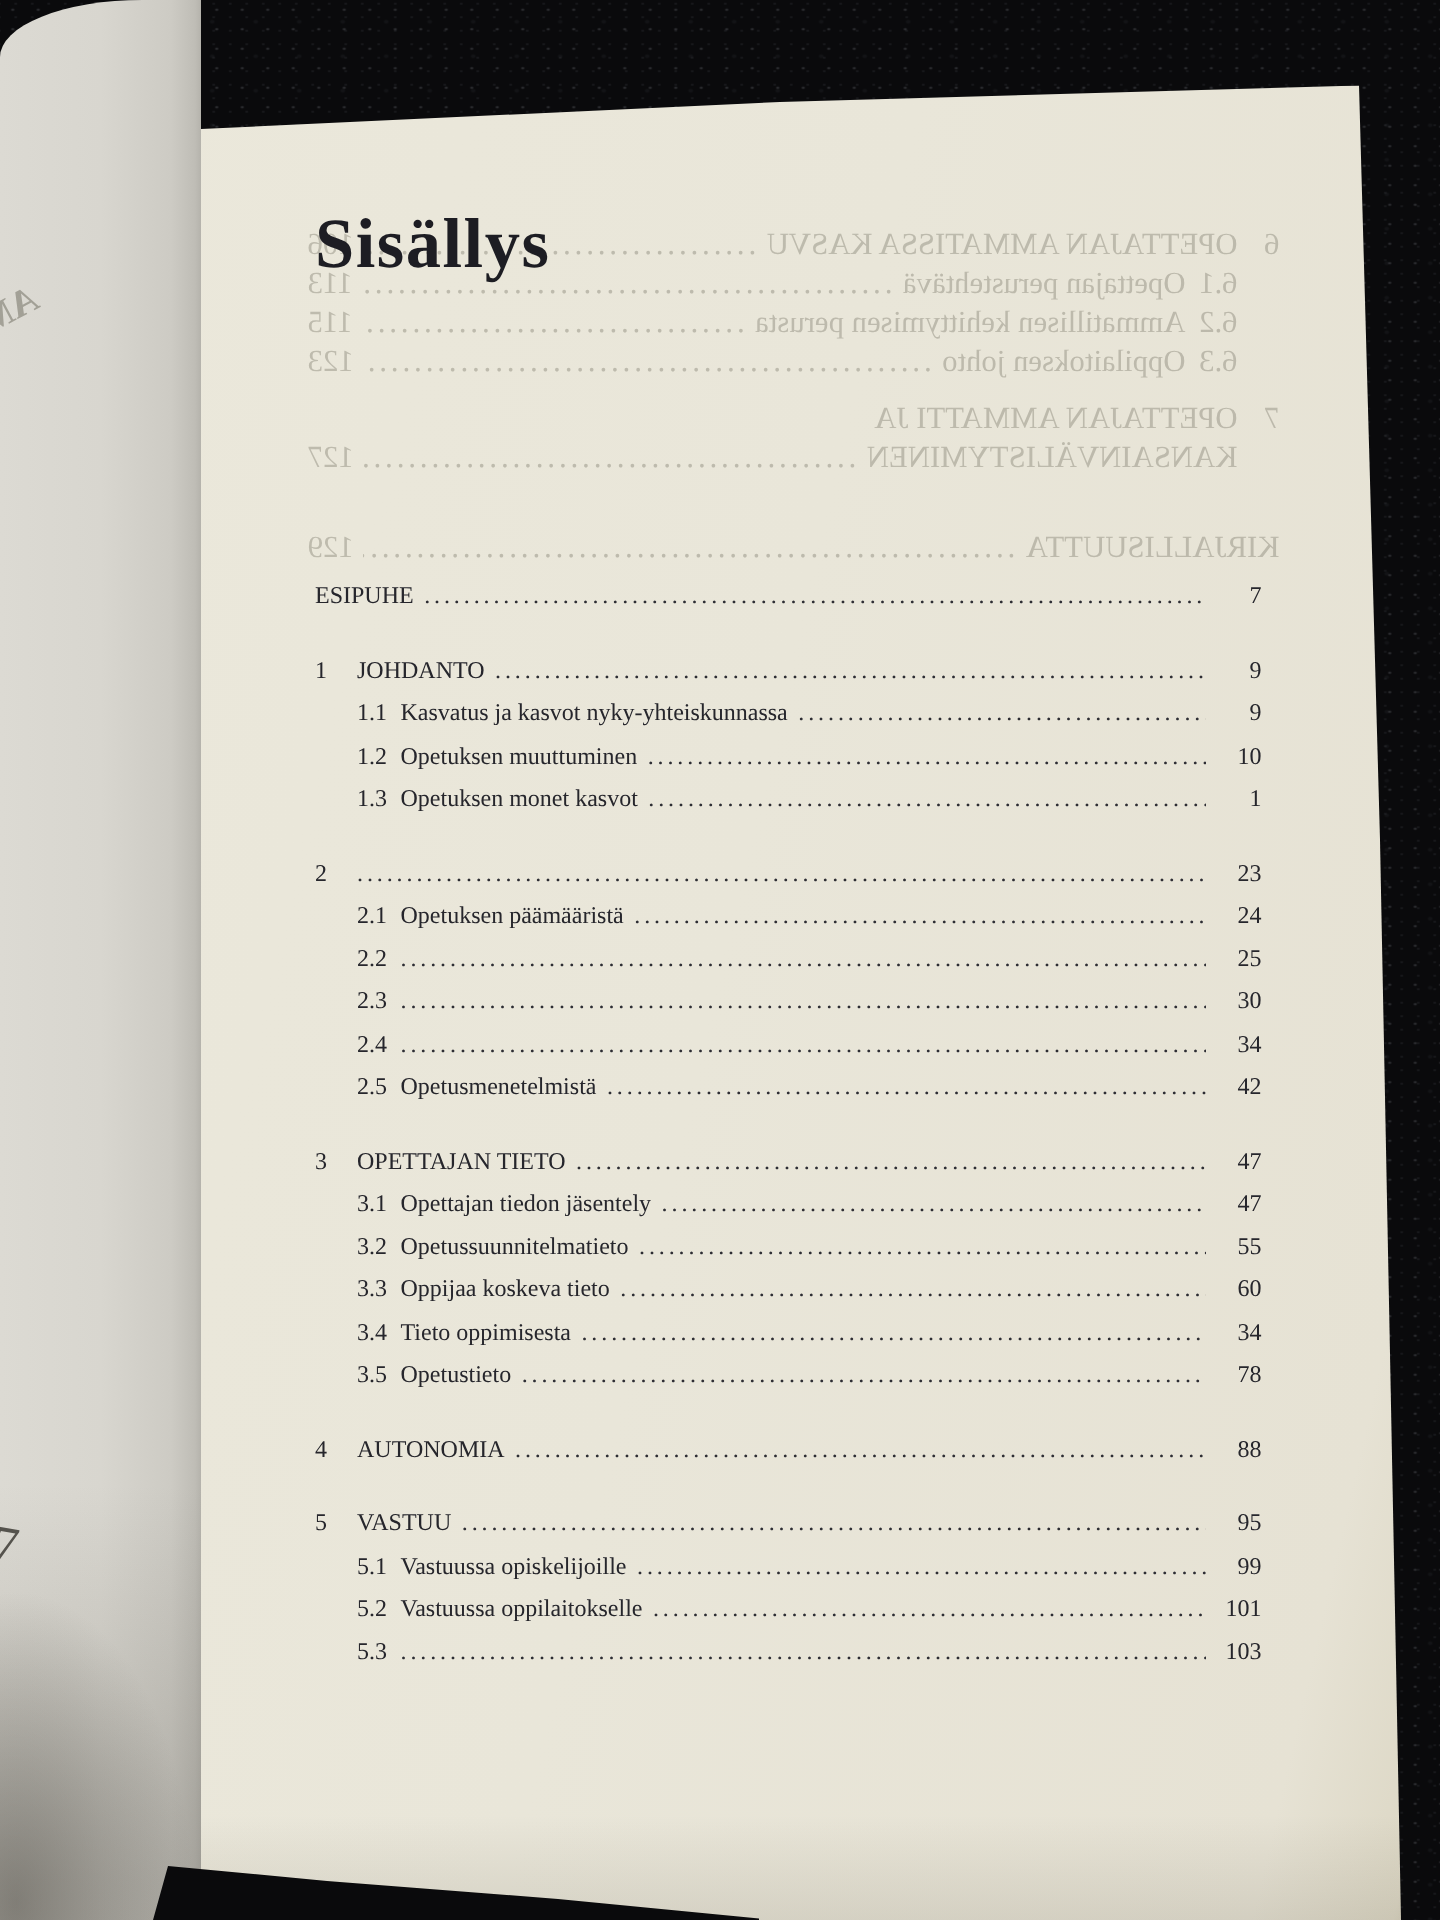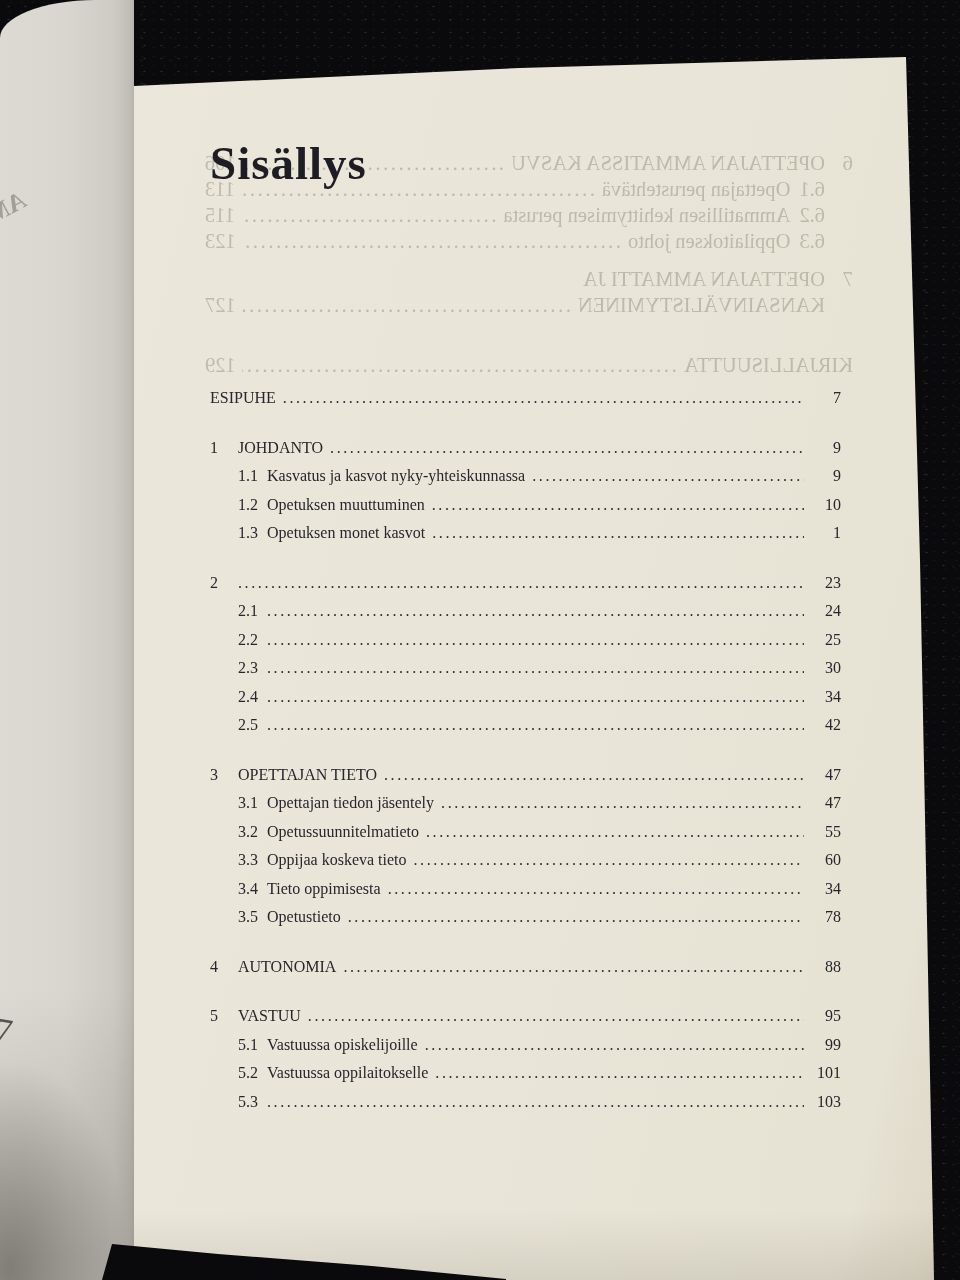--- a/index.html
+++ b/index.html
@@ -171,40 +171,42 @@
         </div>
       </div>
       <div class="section">
         <div class="row">
           <span class="num">2</span>
           <span class="dots">............................................................................................................................................</span>
           <span class="pg">23</span>
         </div>
         <div class="row sub">
           <span class="num">2.1</span>
+          <span class="label">Opetuksen päämääristä</span>
           <span class="dots">............................................................................................................................................</span>
           <span class="pg">24</span>
         </div>
         <div class="row sub">
           <span class="num">2.2</span>
           <span class="dots">............................................................................................................................................</span>
           <span class="pg">25</span>
         </div>
         <div class="row sub">
           <span class="num">2.3</span>
           <span class="dots">............................................................................................................................................</span>
           <span class="pg">30</span>
         </div>
         <div class="row sub">
           <span class="num">2.4</span>
           <span class="dots">............................................................................................................................................</span>
           <span class="pg">34</span>
         </div>
         <div class="row sub">
           <span class="num">2.5</span>
+          <span class="label">Opetusmenetelmistä</span>
           <span class="dots">............................................................................................................................................</span>
           <span class="pg">42</span>
         </div>
       </div>
       <div class="section">
         <div class="row">
           <span class="num">3</span>
           <span class="label">OPETTAJAN TIETO</span>
           <span class="dots">............................................................................................................................................</span>
           <span class="pg">47</span>

